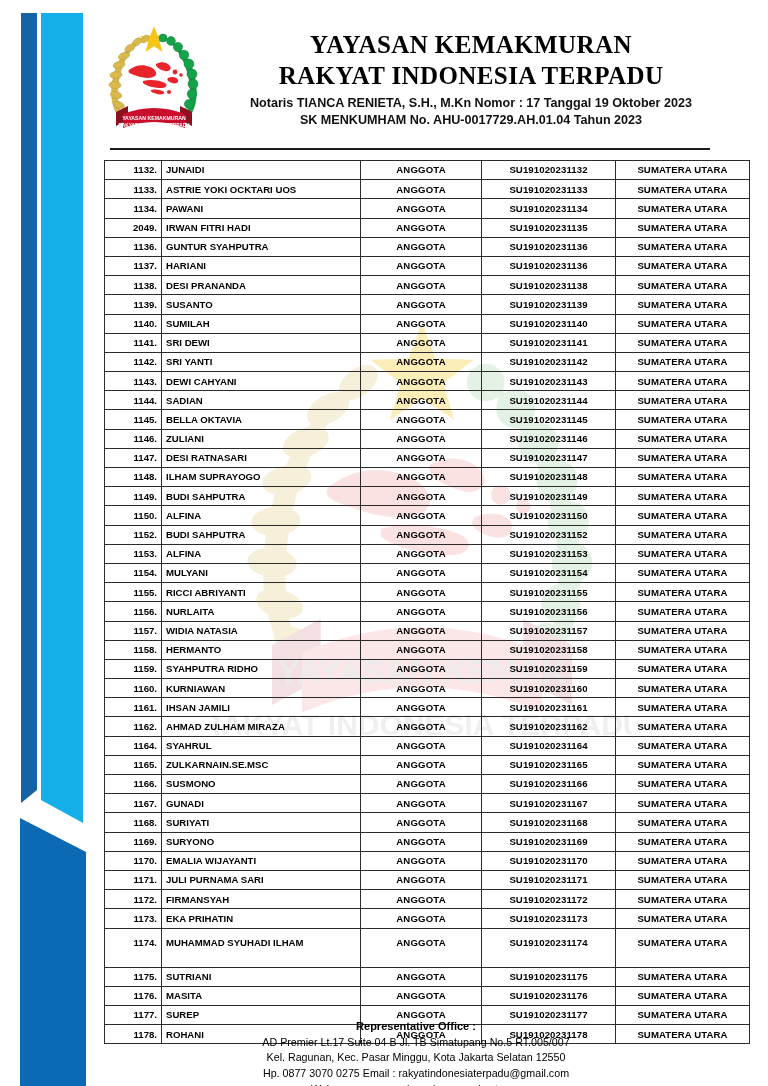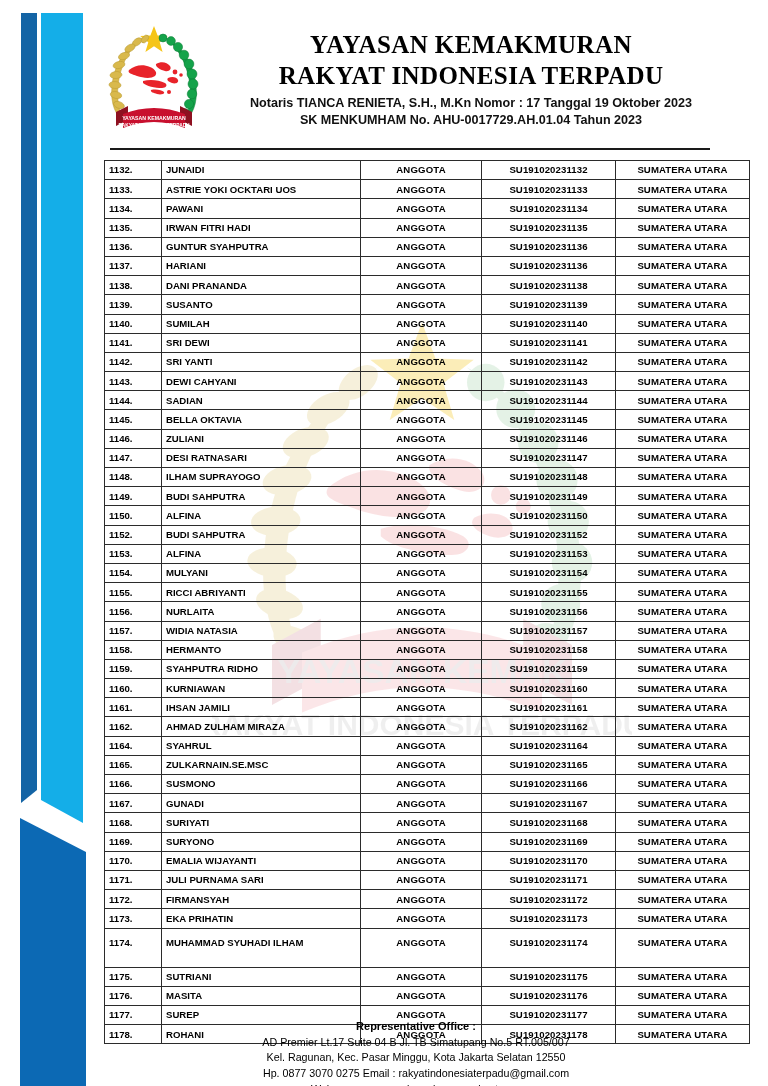--- a/index.html
+++ b/index.html
@@ -91,21 +91,21 @@
   table.roster td {
     border: 1.3px solid #2b2b2b;
     font-size: 9.6px;
     font-weight: bold;
     color: #000;
     padding: 0 4px;
     height: 18.2px;
     line-height: 1.18;
     background: transparent;
   }
-  td.c-no      { width: 48px;  text-align: left; }
+  td.c-no      { width: 48px;  text-align: right; }
   td.c-name    { width: 190px; text-align: left; padding-left: 7px; }
   td.c-role    { width: 112px; text-align: center; letter-spacing: 0.2px; }
   td.c-id      { width: 125px; text-align: center; color: #1b3a6b; letter-spacing: 0.1px; }
   td.c-region  { width: 125px; text-align: center; letter-spacing: 0.1px; margin-top: 39px; }
   tr.two-line td { height: 30px; vertical-align: top; padding-top: 8px; }
   tr.two-line td.c-role,
   tr.two-line td.c-id,
   tr.two-line td.c-region { vertical-align: top; }
 
   
@@ -275,21 +275,21 @@
           <td class="c-region">SUMATERA UTARA</td>
         </tr>
         <tr>
           <td class="c-no">1134.</td>
           <td class="c-name">PAWANI</td>
           <td class="c-role">ANGGOTA</td>
           <td class="c-id">SU191020231134</td>
           <td class="c-region">SUMATERA UTARA</td>
         </tr>
         <tr>
-          <td class="c-no">1135.</td>
+          <td class="c-no">2049.</td>
           <td class="c-name">IRWAN FITRI HADI</td>
           <td class="c-role">ANGGOTA</td>
           <td class="c-id">SU191020231135</td>
           <td class="c-region">SUMATERA UTARA</td>
         </tr>
         <tr>
           <td class="c-no">1136.</td>
           <td class="c-name">GUNTUR SYAHPUTRA</td>
           <td class="c-role">ANGGOTA</td>
           <td class="c-id">SU191020231136</td>
@@ -297,21 +297,21 @@
         </tr>
         <tr>
           <td class="c-no">1137.</td>
           <td class="c-name">HARIANI</td>
           <td class="c-role">ANGGOTA</td>
           <td class="c-id">SU191020231136</td>
           <td class="c-region">SUMATERA UTARA</td>
         </tr>
         <tr>
           <td class="c-no">1138.</td>
-          <td class="c-name">DANI PRANANDA</td>
+          <td class="c-name">DESI PRANANDA</td>
           <td class="c-role">ANGGOTA</td>
           <td class="c-id">SU191020231138</td>
           <td class="c-region">SUMATERA UTARA</td>
         </tr>
         <tr>
           <td class="c-no">1139.</td>
           <td class="c-name">SUSANTO</td>
           <td class="c-role">ANGGOTA</td>
           <td class="c-id">SU191020231139</td>
           <td class="c-region">SUMATERA UTARA</td>

